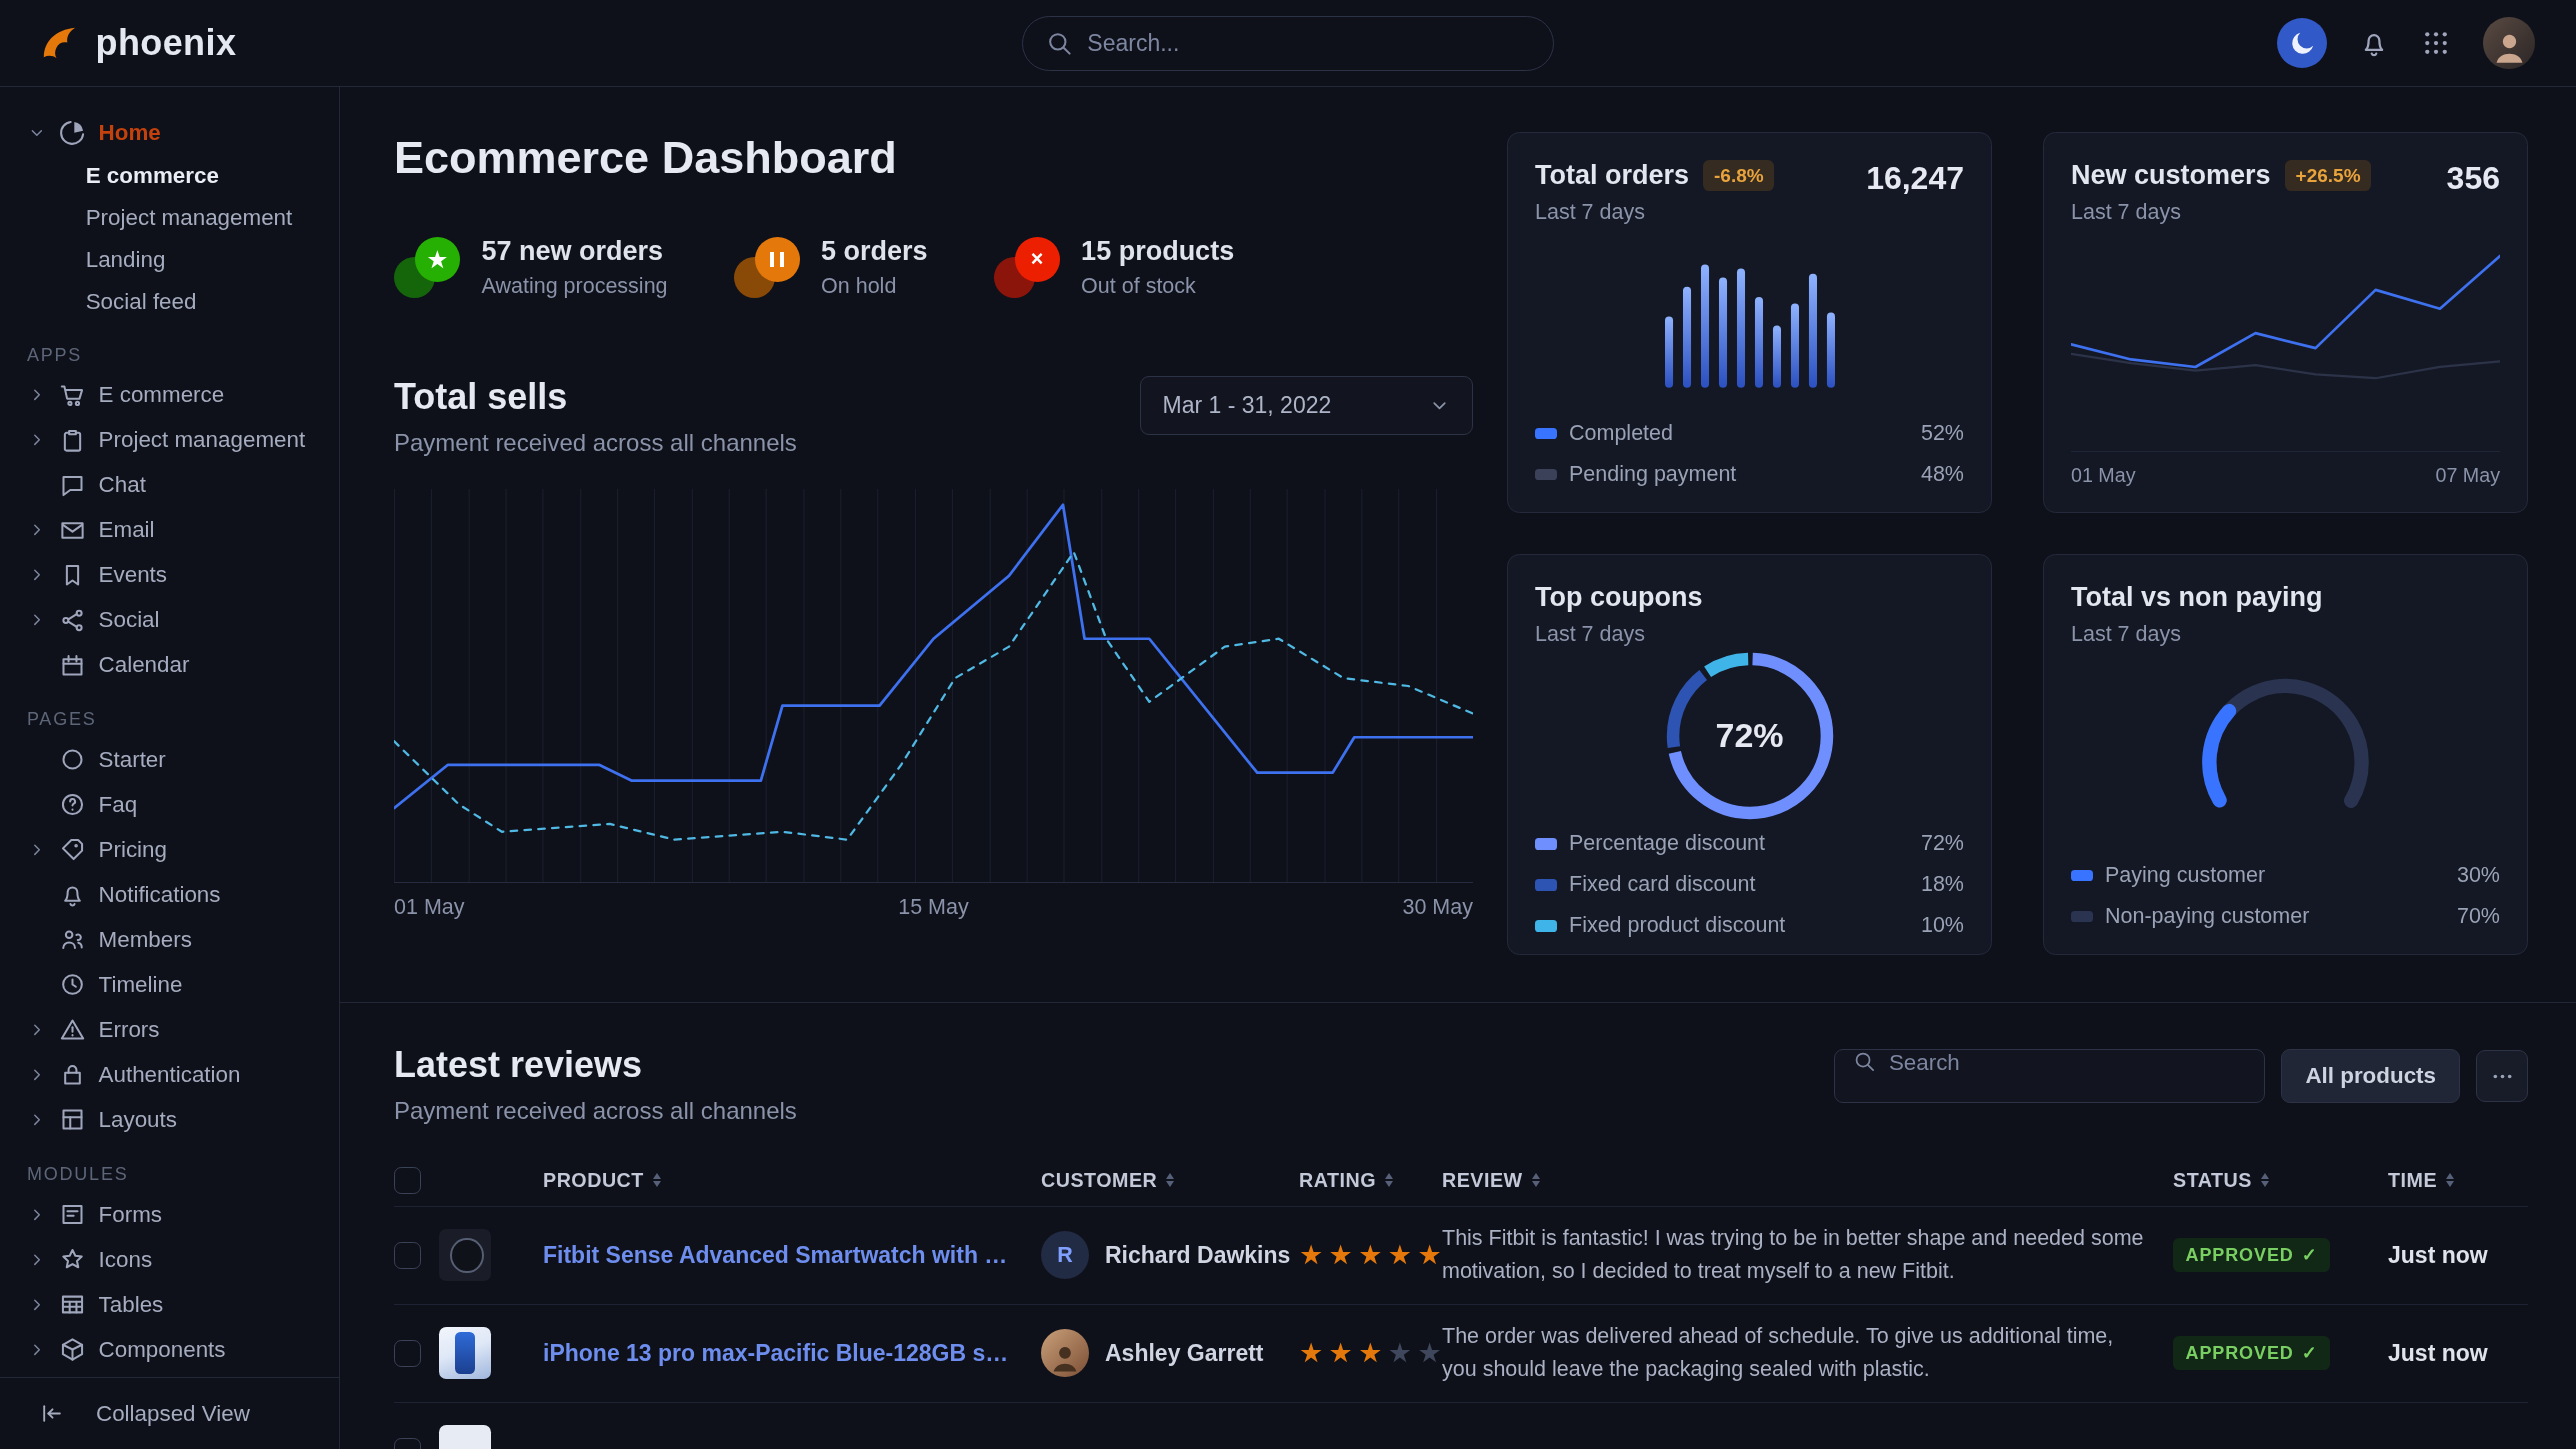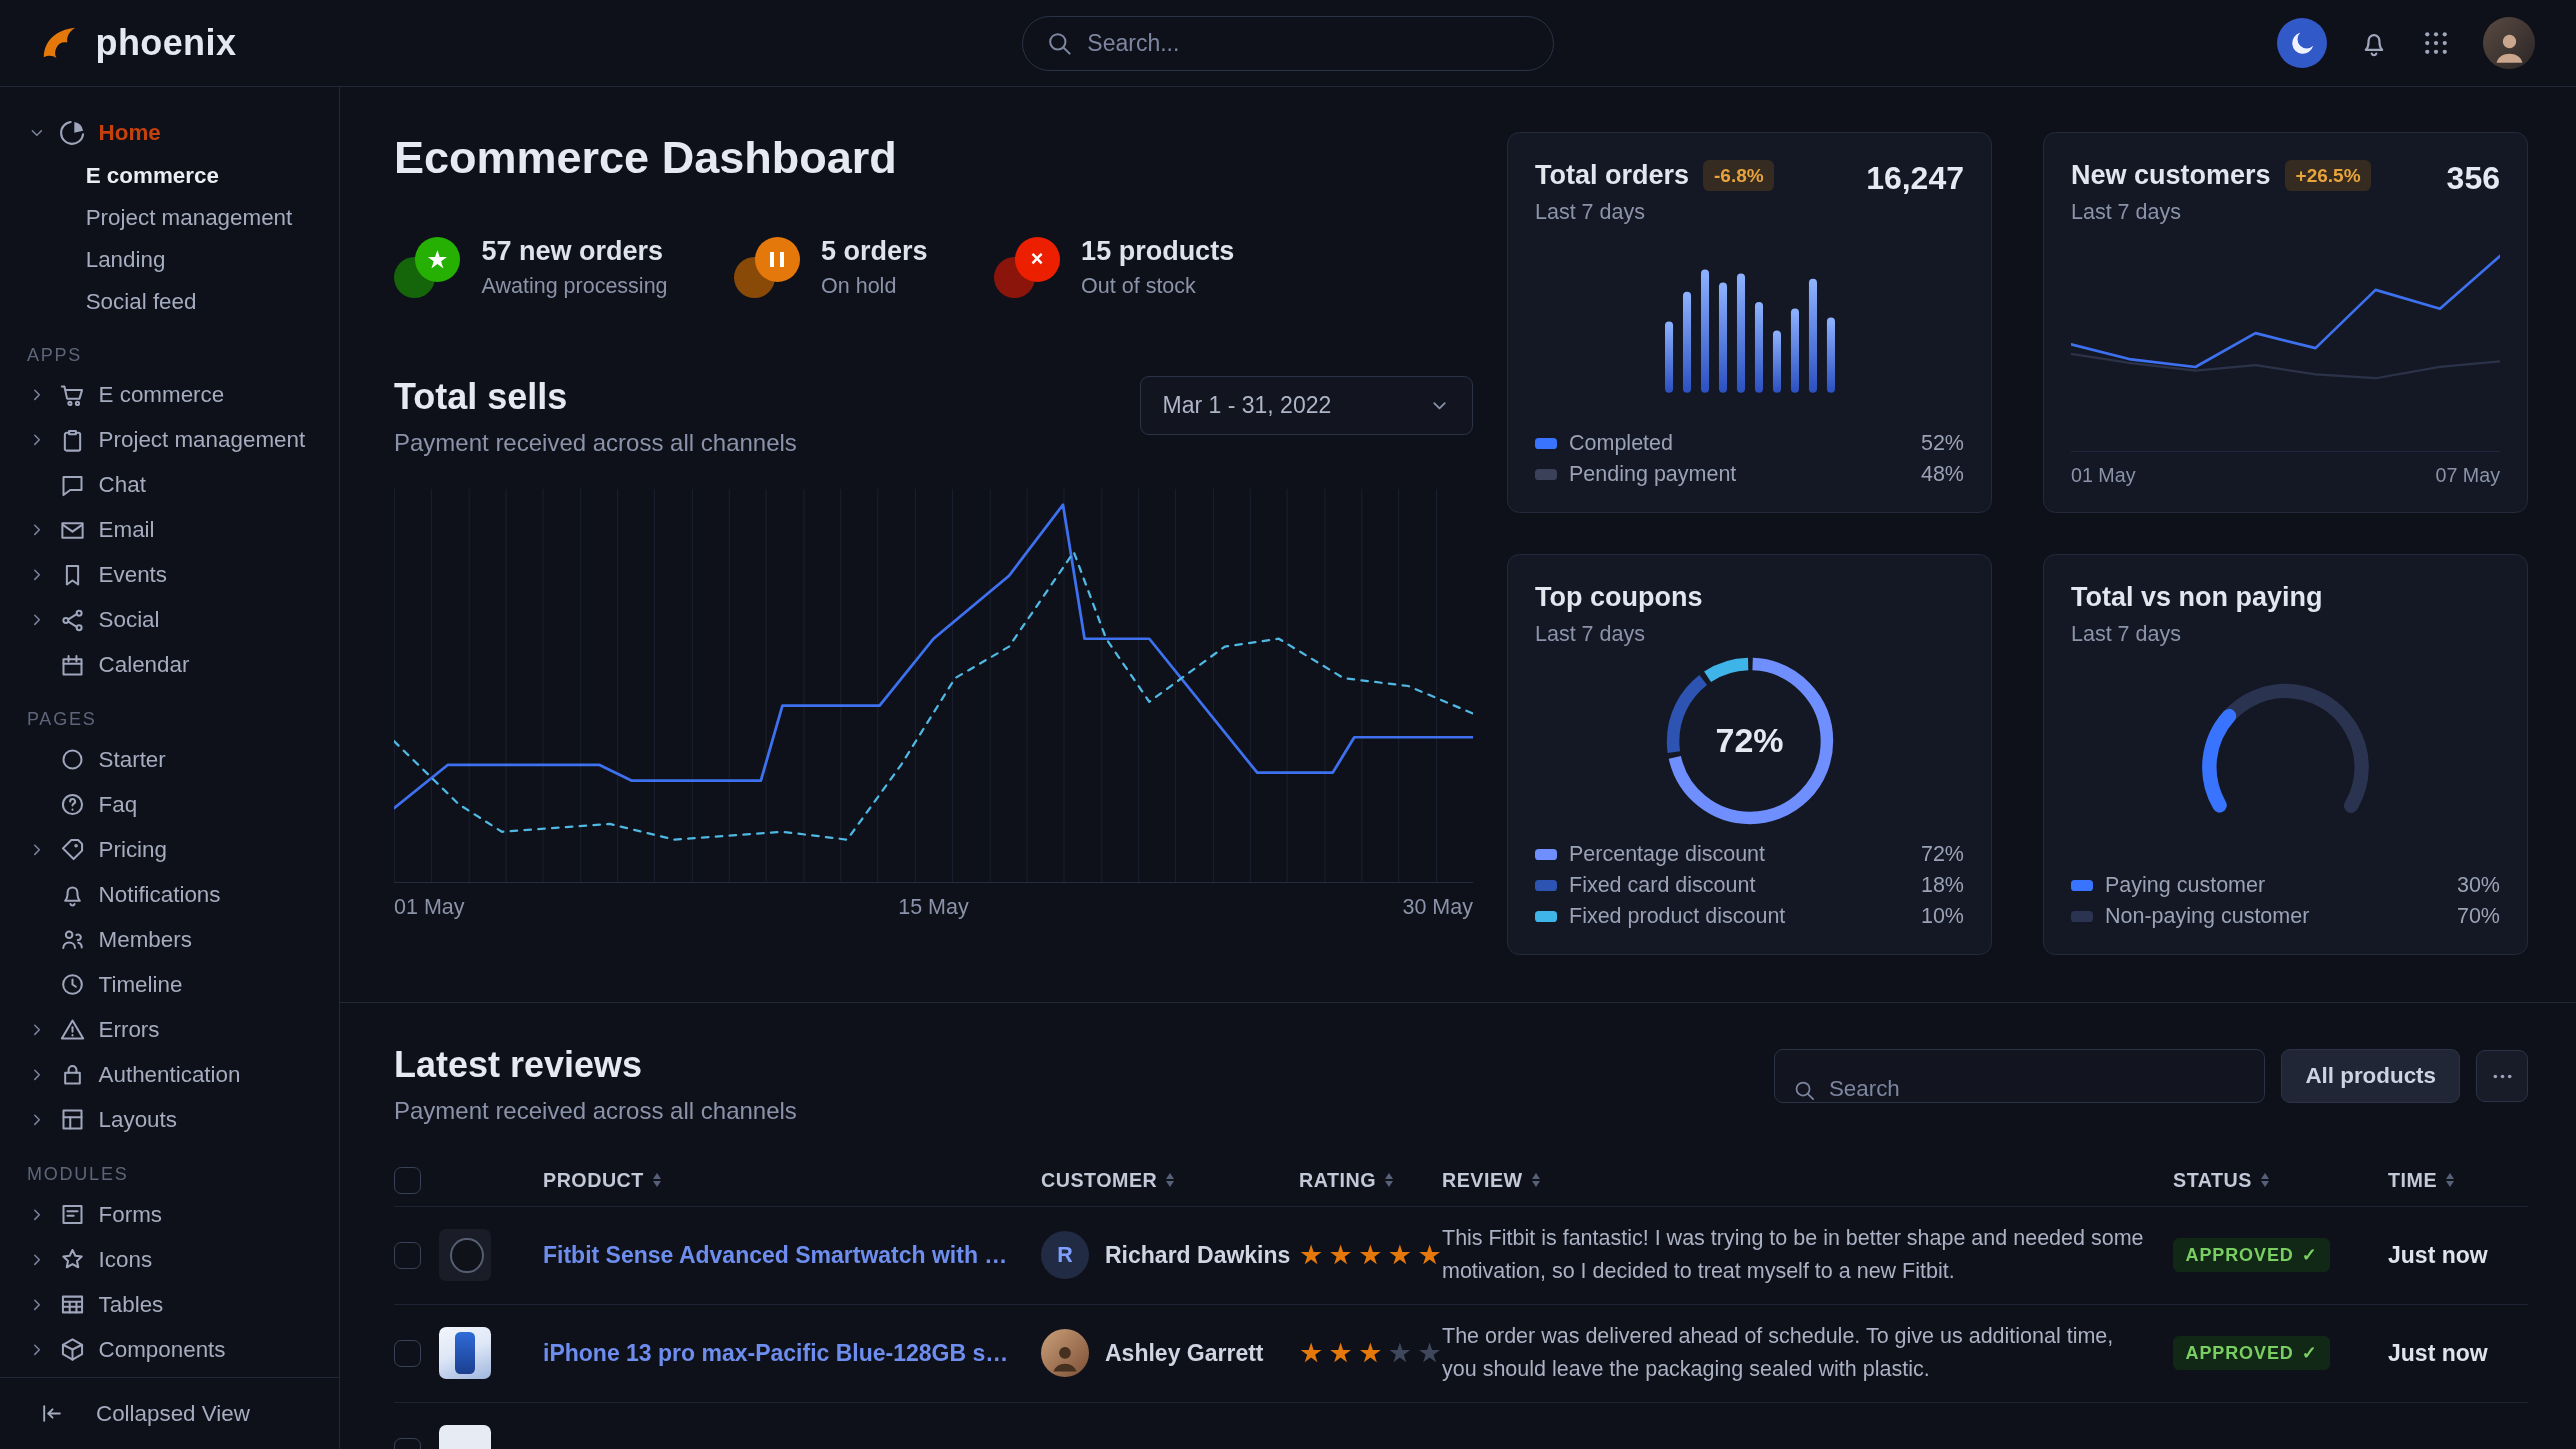--- a/index.html
+++ b/index.html
@@ -73,40 +73,40 @@
 .cards-grid{display:grid;grid-template-columns:1fr 1fr;grid-template-rows:381px 401px;column-gap:51px;row-gap:41px;align-content:start}
 .card{background:#141824;border:0.9px solid #242a3c;border-radius:12.5px;padding:27px 27px 25px;display:flex;flex-direction:column}
 .card-top{display:flex;justify-content:space-between;align-items:flex-start}
 .card-title-row{display:flex;align-items:center;gap:14.3px}
 h3{font-size:27px;font-weight:700;color:#e2e6ef}
 .badge-warn{font-size:19px;font-weight:700;color:#e8a33d;background:rgba(229,145,11,.16);padding:4.5px 10.7px;border-radius:6.3px}
 .period{margin-top:9px;font-size:21.5px;color:#8a93a9}
 .big-val{font-size:32px;font-weight:700;color:#e6e9f1}
 .bars-wrap{flex:1;display:flex;align-items:center;justify-content:center}
 #orders-bars{width:170px;height:130px}
-.legend{display:flex;flex-direction:column;gap:6px;margin-top:auto}
+.legend{display:flex;flex-direction:column;gap:16px;margin-top:auto}
 .legend-row{display:flex;align-items:center;gap:12.5px;font-size:21.5px;color:#9aa2b6}
 .swatch{width:21.5px;height:11.6px;border-radius:3.6px;flex:0 0 21.5px;background:#3a4158}
 .legend-val{margin-left:auto}
 .nc-chart{flex:1;display:flex;align-items:center}
 #customers-line{width:100%;height:188px}
 .nc-foot{display:flex;justify-content:space-between;font-size:19.7px;color:#8a93a9;border-top:0.9px solid #20263a;padding-top:12.5px;margin-top:5.4px}
 .donut-wrap{flex:1;display:flex;align-items:center;justify-content:center;position:relative;margin:3.6px 0 10.7px}
 #coupons-donut{width:170px;height:170px}
 .donut-center{position:absolute;font-size:34px;font-weight:700;color:#e6e9f1}
 .gauge-wrap{flex:1;display:flex;align-items:center;justify-content:center}
 #paying-gauge{width:215px;height:166px}
 
 .divider{border:0;border-top:0.9px solid #222838;margin:47px -48px 0 -54px}
 
 
 .reviews{margin-top:41px}
 .reviews-head{display:flex;justify-content:space-between;align-items:flex-start}
 .rev-controls{display:flex;gap:16px;align-items:center;margin-top:5.4px}
-.rev-search{width:491px;height:54px;border:0.9px solid #2c3347;border-radius:9px;display:flex;align-items:flex-end;gap:12.5px;padding:0 18px;background:#12151f}
+.rev-search{width:431px;height:54px;border:0.9px solid #2c3347;border-radius:9px;display:flex;align-items:flex-start;gap:12.5px;padding:0 18px;background:#12151f}
 .rev-search .icon{width:23px;height:23px;color:#7d86a0}
 .rev-search input{flex:1;background:transparent;border:0;outline:0;font-size:22.4px;color:#aeb5c8;font-family:inherit}
 .rev-search input::placeholder{color:#7d86a0}
 .btn{height:54px;padding:0 23px;border:0.9px solid #2c3347;border-radius:9px;background:#202636;font-size:22.4px;color:#cdd3e0;font-weight:600;display:flex;align-items:center}
 .btn-dots{width:52px;height:52px;border:0.9px solid #2c3347;border-radius:9px;background:#181c29;display:flex;align-items:center;justify-content:center}
 .btn-dots .icon{width:23px;height:23px;color:#9aa2b6}
 .table{margin-top:30px}
 .thead,.trow{display:grid;grid-template-columns:45px 104px 498px 258px 143px 731px 215px 1fr;align-items:center}
 .thead{height:52px;font-size:19.7px;font-weight:700;color:#c3c9d8;letter-spacing:0.5px;border-bottom:0.9px solid #1d2333}
 .th{display:flex;align-items:center;gap:9px}

